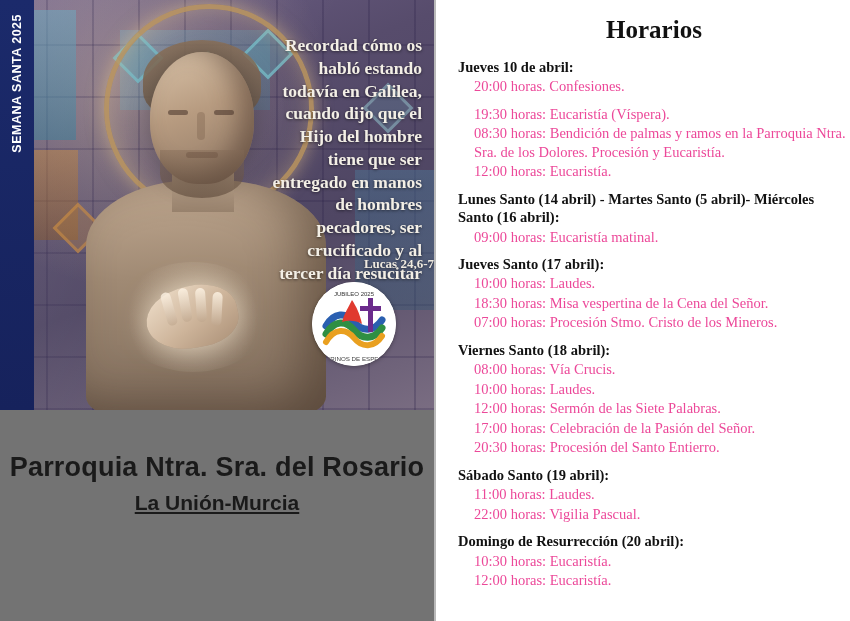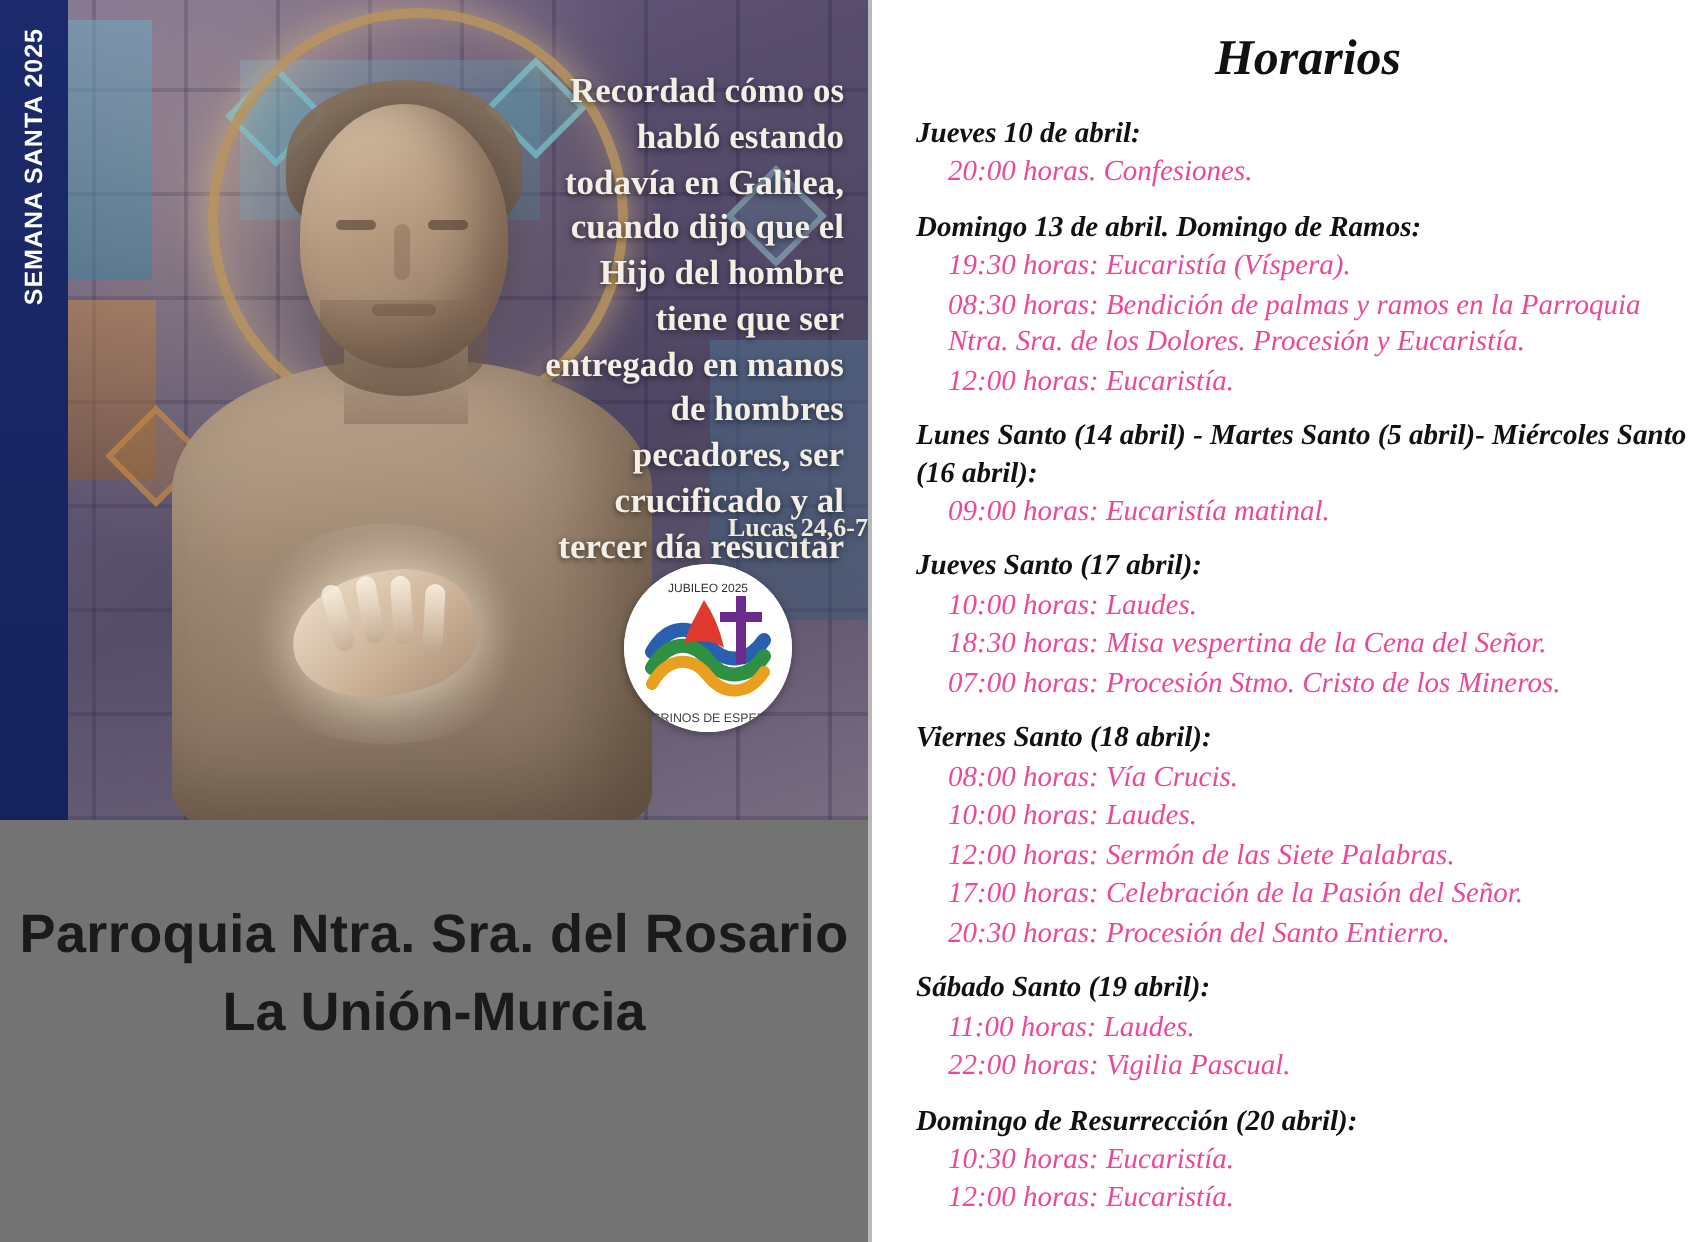--- a/index.html
+++ b/index.html
@@ -270,42 +270,42 @@
     text-align: center;
     color: #1a1a1a;
     font-family: "Liberation Sans", sans-serif;
   }
   .parish .line1 {
     font-size: 27px;
     font-weight: bold;
     letter-spacing: 0.2px;
   }
   .parish .line2 {
-    font-size: 27px;
+    font-size: 21px;
     font-weight: bold;
     margin-top: 8px;
+    text-decoration: underline;
   }
 
   
   .divider {
     width: 2px;
     height: 621px;
     background: #b9b9b9;
     flex: 0 0 2px;
   }
 
   
   .right-panel {
     position: relative;
     width: 414px;
     flex: 1 1 auto;
     padding: 14px 0 10px 22px;
     box-sizing: border-box;
     background: #ffffff;
-    font-style: italic;
   }
   .schedule-title {
     text-align: center;
     font-family: "Liberation Serif", serif;
     font-size: 25px;
     font-weight: bold;
     color: #111;
     margin: 2px 0 14px 0;
   }
   .day-block {
@@ -394,21 +394,20 @@
   <div class="divider"></div>
 
   <div class="right-panel">
     <div class="schedule-title">Horarios</div>
     <div id="schedule-list">
         <div class="day-block">
           <div class="day-heading">Jueves 10 de abril:</div>
           <div class="event">20:00 horas. Confesiones.</div>
         </div>
         <div class="day-block">
-          <div class="day-heading">Domingo 13 de abril. Domingo de Ramos:</div>
           <div class="event">19:30 horas: Eucaristía (Víspera).</div>
           <div class="event">08:30 horas: Bendición de palmas y ramos en la Parroquia Ntra. Sra. de los Dolores. Procesión y Eucaristía.</div>
           <div class="event">12:00 horas: Eucaristía.</div>
         </div>
         <div class="day-block">
           <div class="day-heading">Lunes Santo (14 abril) - Martes Santo (5 abril)- Miércoles Santo (16 abril):</div>
           <div class="event">09:00 horas: Eucaristía matinal.</div>
         </div>
         <div class="day-block">
           <div class="day-heading">Jueves Santo (17 abril):</div>

